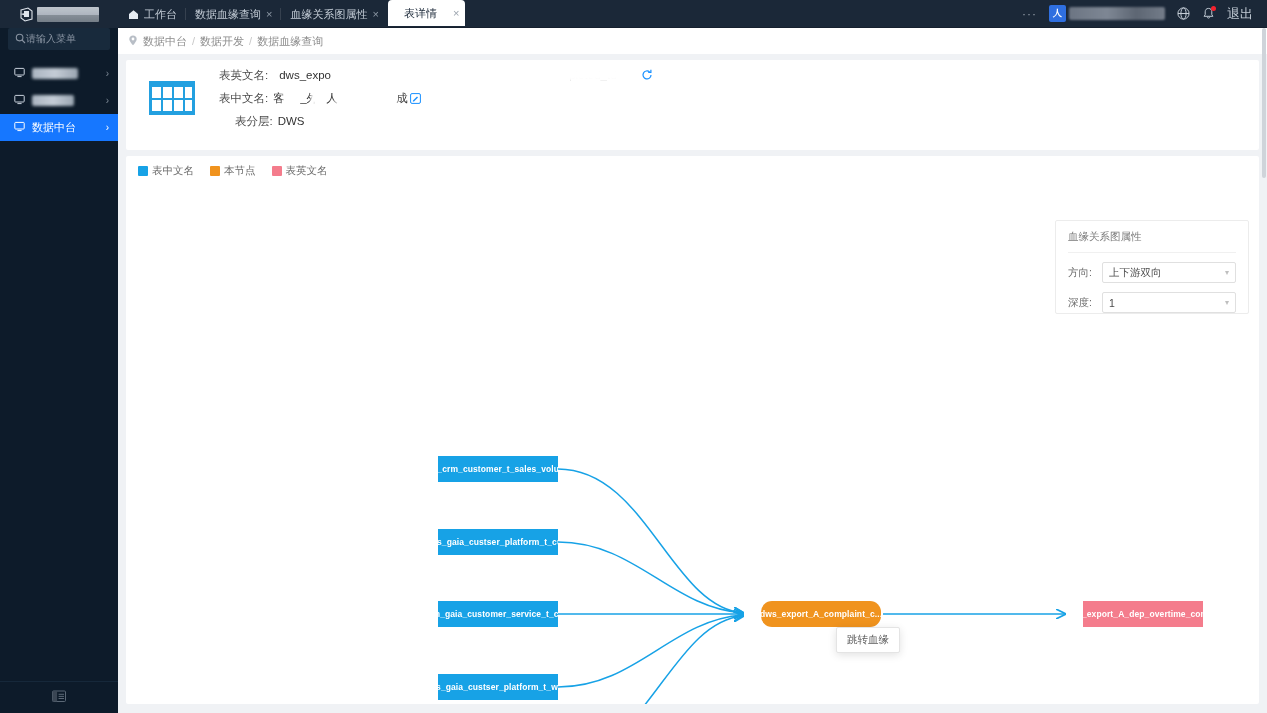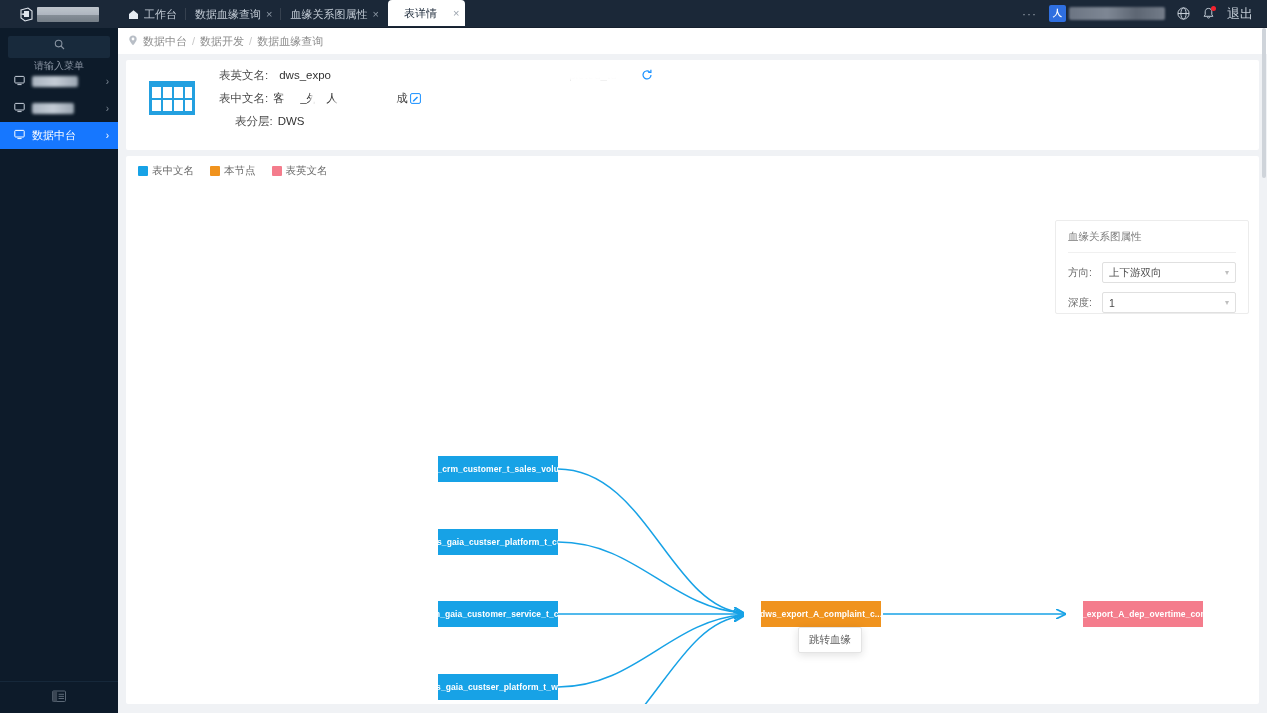--- a/index.html
+++ b/index.html
@@ -76,23 +76,23 @@
     border-radius: 50%; background: #f5222d;
   }
   .logout { cursor: pointer; font-size: 13px; }
 
   
   .sidebar {
     position: absolute; left: 0; top: 28px; width: 118px; height: 685px;
     background: #0d1b2a;
   }
   .side-search {
-    margin: 8px 8px 10px 8px; height: 22px; background: #182a3c;
-    border-radius: 2px; display: flex; align-items: center; gap: 5px;
-    padding: 0 7px; cursor: text; flex-direction: column;
+    margin: 0 8px 10px 8px; height: 22px; background: #182a3c;
+    border-radius: 2px; display: flex; align-items: center; 
+    padding: 0 7px; cursor: text;
   }
   .side-search .ph { color: #8792a0; font-size: 10px; }
   .side-item {
     height: 27px; display: flex; align-items: center; gap: 7px;
     padding: 0 9px 0 14px; color: #c9d2dc; font-size: 11px; cursor: pointer;
     position: relative;
   }
   .side-item .chev { margin-left: auto; color: #7b8794; font-size: 10px; }
   .side-item.active { background: #1677ff; color: #fff; }
   .side-item.active .chev { color: #fff; }
@@ -181,21 +181,21 @@
   .graph { position: absolute; left: 0; top: 56px; right: 0; bottom: 0; }
   .graph svg { position: absolute; left: 0; top: 0; }
 
   .node {
     position: absolute; display: flex; align-items: center;
     justify-content: center; color: #fff; font-size: 8.5px;
     font-weight: 600; letter-spacing: .1px; white-space: nowrap;
     overflow: hidden; cursor: pointer;
   }
   .node.up { background: #17a2e6; width: 120px; height: 26px; }
-  .node.self { background: #f0931e; width: 120px; height: 26px; }
+  .node.self { background: #f0931e; width: 120px; height: 26px; border-radius: 11px; }
   .node.down { background: #f47c8c; width: 120px; height: 26px; }
 
   .tooltip {
     position: absolute; background: #fff; border: 1px solid #e4e4e4;
     border-radius: 2px; box-shadow: 0 2px 8px rgba(0,0,0,.12);
     font-size: 10.5px; color: #5a5a5a; padding: 5px 10px;
     white-space: nowrap; cursor: pointer;
   }
 
   .props {
@@ -477,21 +477,21 @@
         </div>
 
         <div class="node self" style="left:635px; top:389px">
           <span>dws_export_A_complaint_c...</span>
         </div>
 
         <div class="node down" style="left:957px; top:389px">
           <span>dws_export_A_dep_overtime_comp...</span>
         </div>
 
-        <div class="tooltip" style="left:672px; top:415px">
+        <div class="tooltip" style="left:710px; top:415px">
           <span>跳转血缘</span>
         </div>
 
         <div class="props">
           <div class="props-title">血缘关系图属性</div>
 
           <div class="prop-row">
             <span class="prop-lab">方向:</span>
             <span class="select">
               <span>上下游双向</span>

